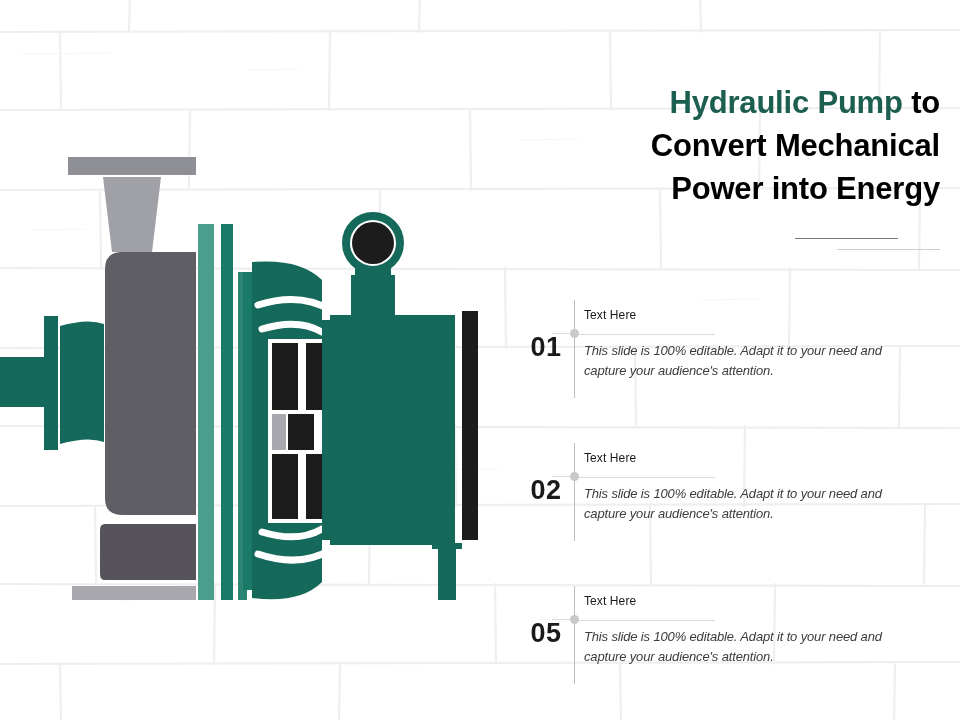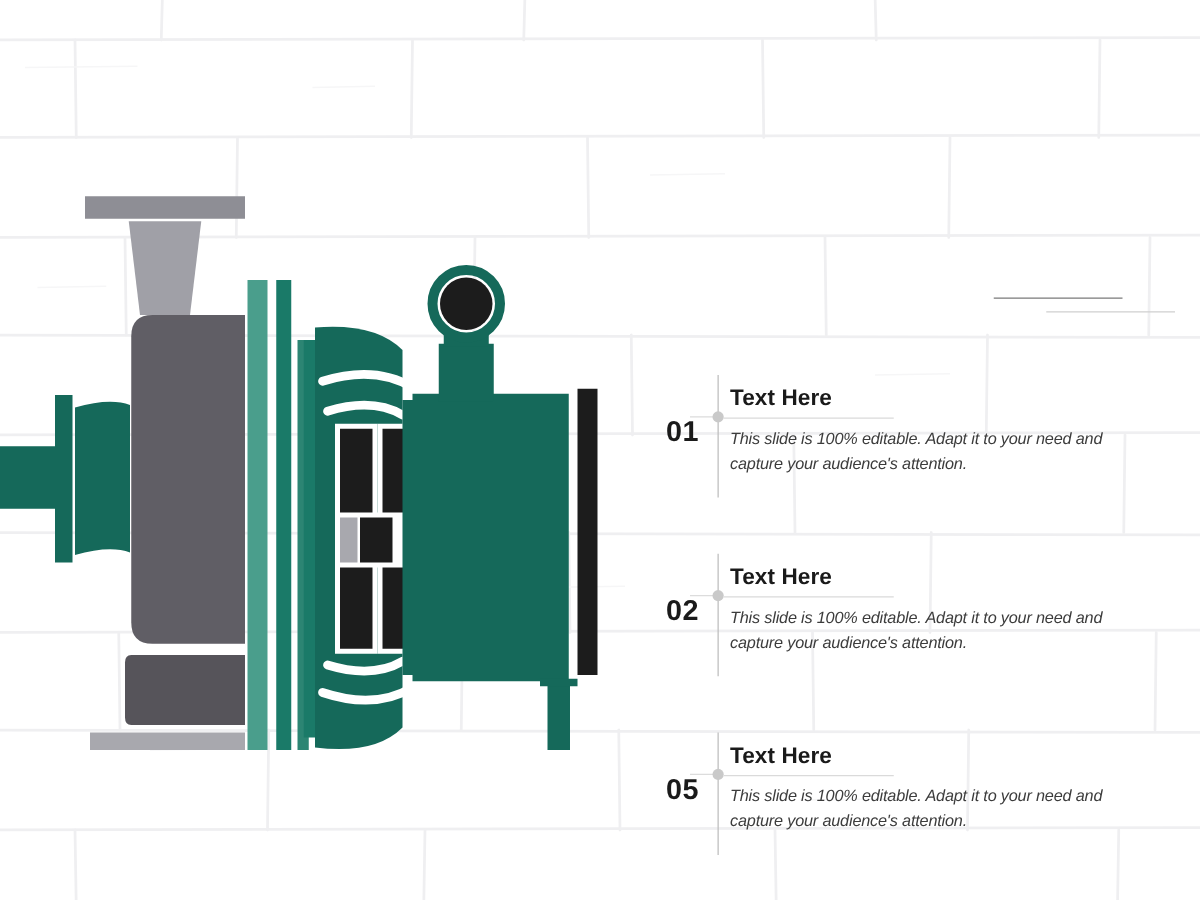--- a/index.html
+++ b/index.html
@@ -84,21 +84,21 @@
   .block-1 { top: 296px; }
   .block-2 { top: 439px; }
   .block-3 { top: 582px; }
 
   .block-num {
     position: absolute;
     left: 0;
     top: 36px;
     width: 36px;
     text-align: center;
-    font-size: 23px;
+    font-size: 27px;
     font-weight: bold;
     color: #1a1a1a;
     letter-spacing: 0.5px;
   }
   .v-line {
     position: absolute;
     left: 46px;
     top: 4px;
     width: 1px;
     height: 98px;
@@ -118,22 +118,22 @@
     left: 24px;
     top: 37px;
     width: 19px;
     height: 1px;
     background: #dcdcdc;
   }
   .block-head {
     position: absolute;
     left: 56px;
     top: 12px;
-    font-size: 18px;
-    font-weight: bold;
+    font-size: 12px;
+    font-weight: normal;
     color: #1a1a1a;
     letter-spacing: 0.1px;
   }
   .h-rule {
     position: absolute;
     left: 51px;
     top: 38px;
     width: 136px;
     height: 1px;
     background: #dadada;
@@ -274,20 +274,27 @@
 
       <rect x="462" y="191" width="16" height="229" fill="#1c1c1c"></rect>
 
       <rect x="438" y="428" width="18" height="64" fill="#15695a"></rect>
       <rect x="422" y="494" width="48" height="12" fill="#15695a"></rect>
       <rect x="432" y="423" width="30" height="6" fill="#15695a"></rect>
 
     </svg>
   </div>
 
+  <div class="title-block">
+    <div class="title-line">
+      <span class="title-accent">Hydraulic Pump</span><span> to</span>
+    </div>
+    <div class="title-line">Convert Mechanical</div>
+    <div class="title-line">Power into Energy</div>
+  </div>
   <div class="title-rules">
     <div class="rule-dark"></div>
     <div class="rule-light"></div>
   </div>
 
   <div class="block block-1">
     <div class="block-num">01</div>
     <div class="v-line"></div>
     <div class="node-stub"></div>
     <div class="node-dot"></div>

